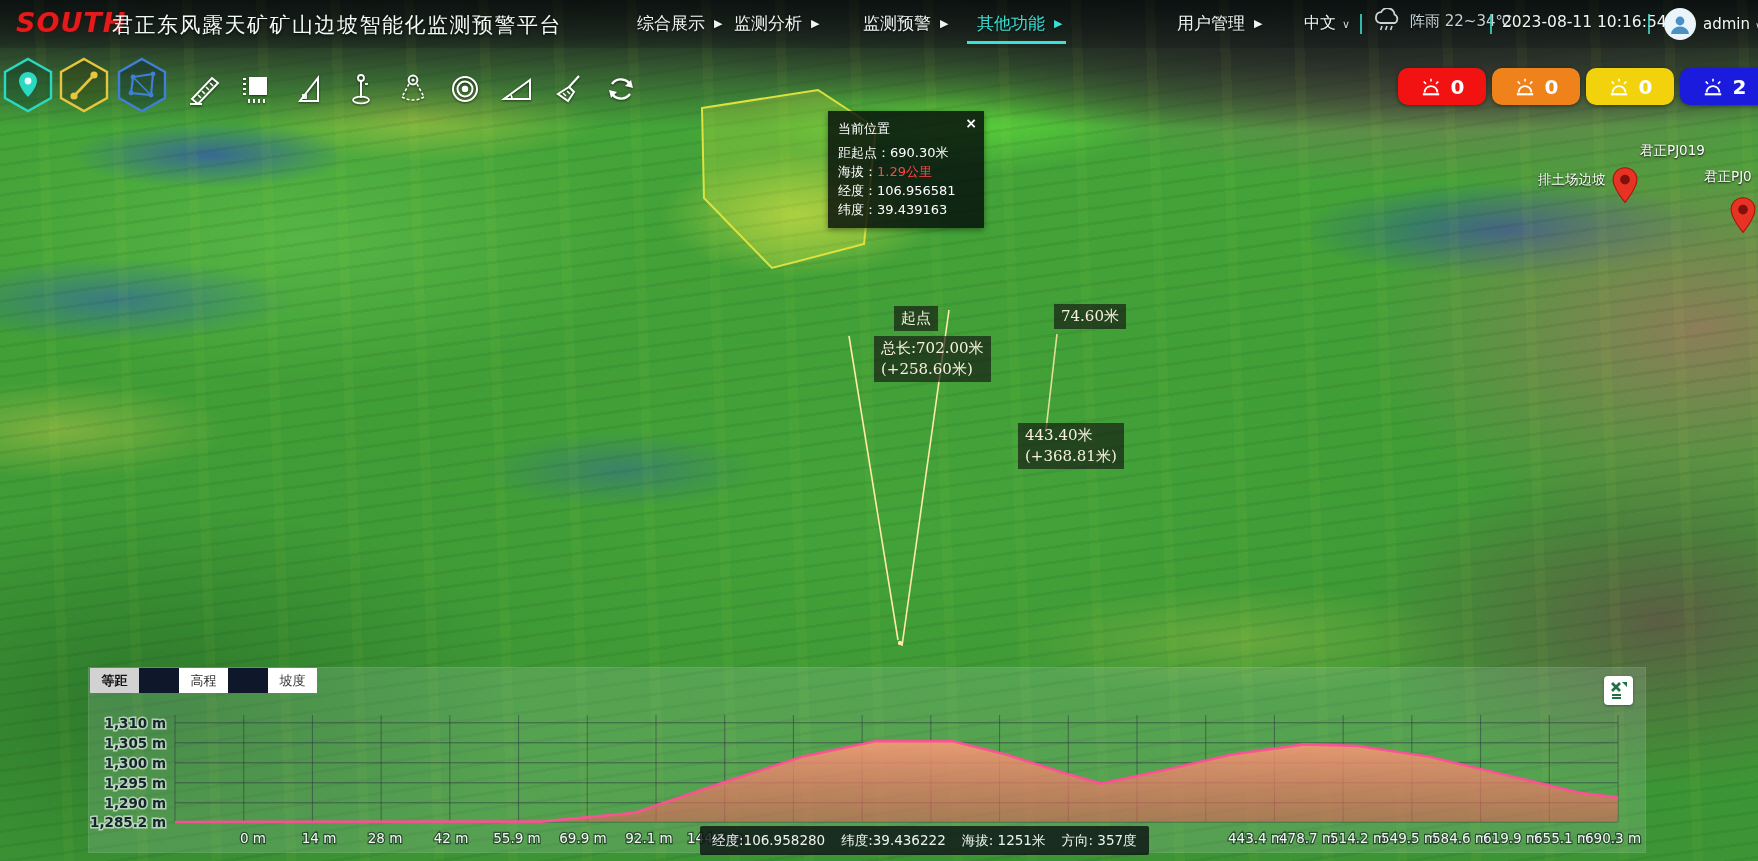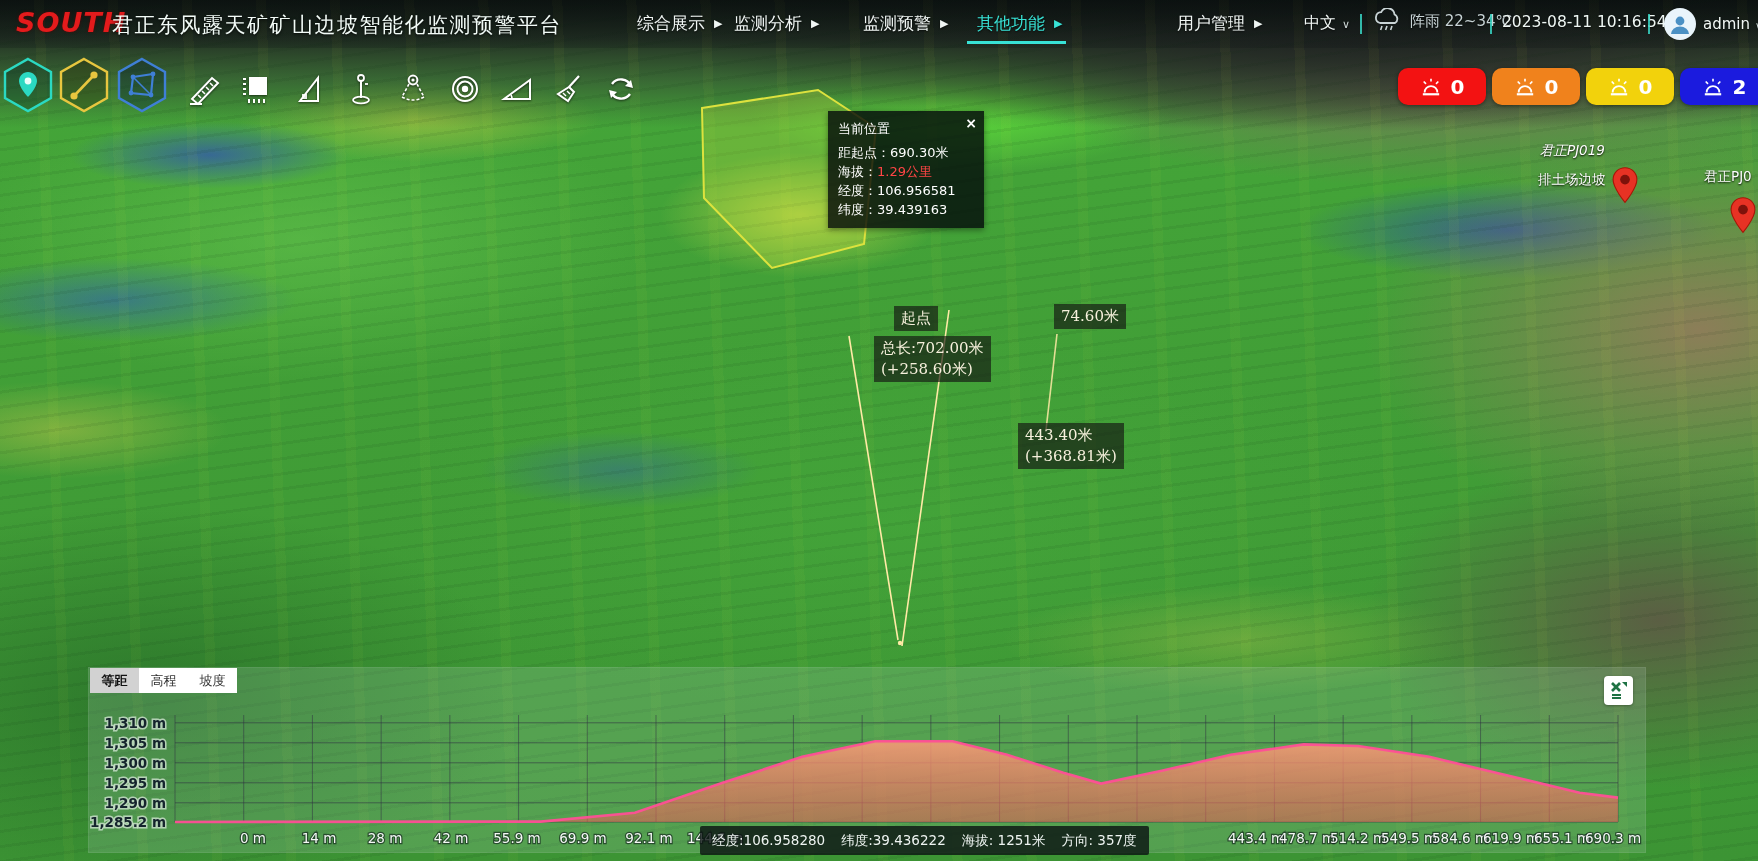--- a/index.html
+++ b/index.html
@@ -80,21 +80,21 @@
     font-family:"DejaVu Serif","Liberation Serif",serif;font-size:15px;line-height:21px;
     padding:2px 7px;white-space:nowrap;}
 
   
   .mk-label{position:absolute;z-index:6;color:#fff;font-size:13.5px;text-shadow:0 1px 2px #000;white-space:nowrap;}
   .pin{position:absolute;z-index:6;cursor:pointer;}
 
   
   .panel{position:absolute;left:88px;top:667px;width:1558px;height:186px;z-index:5;
     background:rgba(195,218,208,.18);box-shadow:inset 0 0 0 1px rgba(255,255,255,.07);}
-  .tabs{position:absolute;left:2px;top:1px;display:flex;background:#0f172a;z-index:7;}
+  .tabs{position:absolute;left:2px;top:1px;display:flex;background:#0f172a;z-index:7;gap:40px;}
   .tab{width:49px;height:25px;line-height:25px;text-align:center;font-size:13px;color:#333;cursor:pointer;background:#fff;}
   .tab.active{background:#d2d2d2;font-weight:700;color:#111;}
   .export-btn{position:absolute;left:1516px;top:9px;width:29px;height:29px;background:#fff;border-radius:4px;
     display:flex;align-items:center;justify-content:center;cursor:pointer;box-shadow:0 1px 3px rgba(0,0,0,.35);}
   .statusbar{position:absolute;left:700px;top:826px;height:29px;z-index:8;background:rgba(10,18,18,.8);
     color:#eef4f1;font-size:13.5px;display:flex;align-items:center;gap:16px;padding:0 12px;border-radius:2px;white-space:nowrap;}
   #chart-svg{position:absolute;left:0;top:0;z-index:6;pointer-events:none;}
   #chart-svg text{font-family:"DejaVu Sans","Liberation Sans",sans-serif;}
   #measure-svg{position:absolute;left:0;top:0;z-index:7;pointer-events:none;}
 </style>
@@ -132,21 +132,21 @@
 
   <div class="pos-tip">
     <div class="close">×</div>
     <div class="t">当前位置</div>
     <div><span>距起点：</span><span>690.30米</span></div>
     <div><span>海拔：</span><span class="red">1.29公里</span></div>
     <div><span>经度：</span><span>106.956581</span></div>
     <div><span>纬度：</span><span>39.439163</span></div>
   </div>
 
-  <div class="mk-label" style="left:1540px;top:142px;font-style:italic;">君正PJ019</div>
+  <div class="mk-label" style="left:1640px;top:142px;">君正PJ019</div>
   <div class="mk-label" style="left:1538px;top:171px;">排土场边坡</div>
   <div class="mk-label" style="left:1704px;top:168px;">君正PJ0</div>
   <svg class="pin" style="left:1612px;top:166px;" width="26" height="38" viewBox="0 0 24 34">
     <path d="M12 1 C5.9 1 1 5.9 1 12 c0 8 11 21 11 21 s11-13 11-21 C23 5.9 18.1 1 12 1 Z" fill="#e73224" stroke="#a81507"></path>
     <circle cx="12" cy="12" r="4.5" fill="#7e120b"></circle>
   </svg>
   <svg class="pin" style="left:1730px;top:196px;" width="26" height="38" viewBox="0 0 24 34">
     <path d="M12 1 C5.9 1 1 5.9 1 12 c0 8 11 21 11 21 s11-13 11-21 C23 5.9 18.1 1 12 1 Z" fill="#e73224" stroke="#a81507"></path>
     <circle cx="12" cy="12" r="4.5" fill="#7e120b"></circle>
   </svg>

